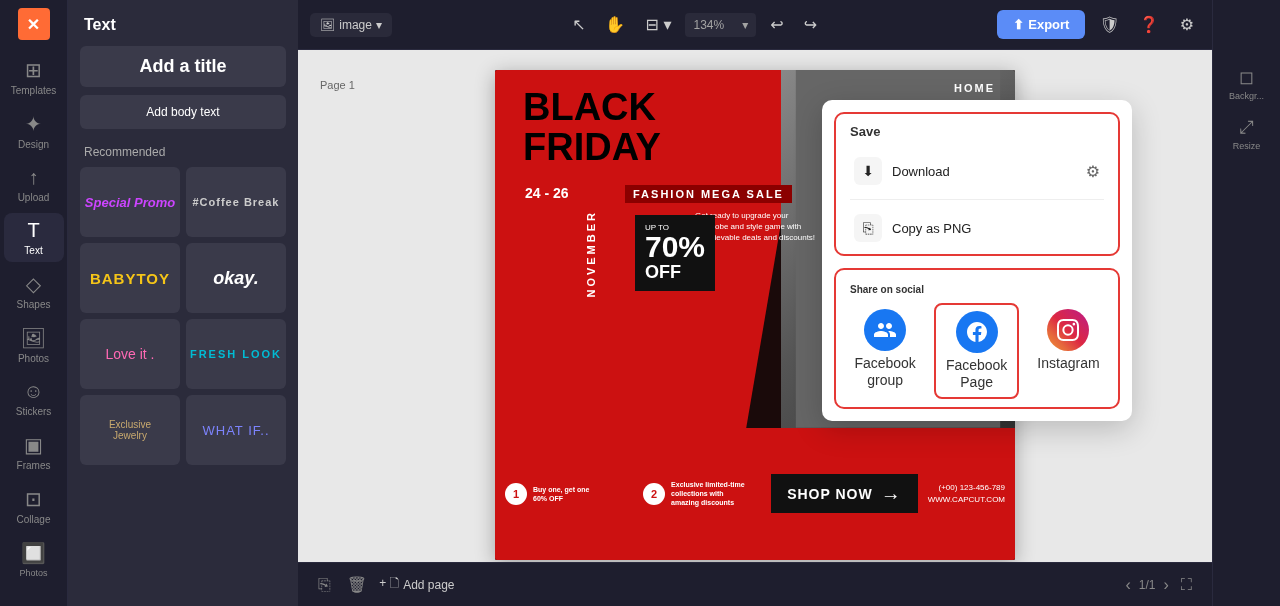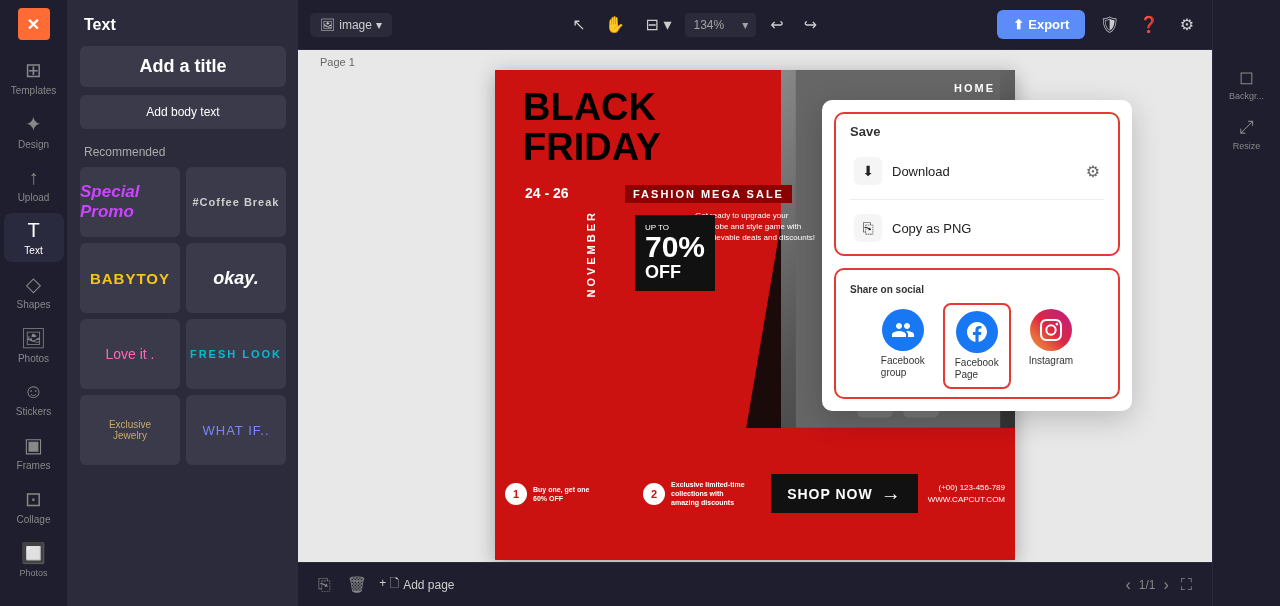--- a/index.html
+++ b/index.html
@@ -84,21 +84,21 @@
       background: #3a3a4a;
       border-radius: 6px;
       height: 70px;
       display: flex;
       align-items: center;
       justify-content: center;
       cursor: pointer;
       overflow: hidden;
       font-size: 13px;
     }
-    .font-cell.special-promo { color: #cc44ff; font-style: italic; font-weight: bold; font-size: 17px; }
+    .font-cell.special-promo { color: #cc44ff; font-style: italic; font-weight: bold; font-size: 13px; }
     .font-cell.coffee-break { color: #ccc; font-size: 11px; font-weight: bold; letter-spacing: 1px; }
     .font-cell.babytoy { color: #f5c518; font-weight: 900; font-size: 15px; letter-spacing: 1px; }
     .font-cell.okay { color: white; font-style: italic; font-size: 18px; font-weight: 900; text-align: center; }
     .font-cell.love-it { color: #ff69b4; font-size: 14px; }
     .font-cell.fresh-look { color: #00bcd4; font-weight: bold; font-size: 11px; letter-spacing: 2px; }
     .font-cell.exclusive-jewelry { color: #c8a96e; font-size: 10px; text-align: center; padding: 20px; }
     .font-cell.what-if { color: #7c83fd; font-weight: 400; font-size: 13px; letter-spacing: 1px; }
 
     
     .main-area {
@@ -169,21 +169,21 @@
       overflow: hidden;
       position: relative;
       background: #e8e8e8;
       display: flex;
       align-items: flex-start;
       justify-content: center;
       padding: 20px;
     }
     .page-label {
       position: absolute;
-      top: 6px;
+      top: 29px;
       left: 22px;
       color: #666;
       font-size: 11px;
     }
     .canvas-image {
       width: 520px;
       height: 490px;
       background: #1a0a0a;
       border-radius: 2px;
       overflow: hidden;
@@ -469,22 +469,22 @@
       border-radius: 50%;
       display: flex; align-items: center; justify-content: center;
       font-size: 22px;
       color: white;
     }
     .facebook-group-circle { background: #1877f2; }
     .facebook-page-circle { background: #1877f2; }
     .instagram-circle { background: linear-gradient(45deg, #f09433, #e6683c, #dc2743, #cc2366, #bc1888); }
     .social-label {
       color: #333;
-      font-size: 10px;
-      text-align: left;
+      font-size: 14px;
+      text-align: center;
       line-height: 1.2;
     }
   </style>
 </head>
 <body>
 
 <div class="sidebar-icons">
   <div class="sidebar-logo">✕</div>
 
   <div class="sidebar-item">

